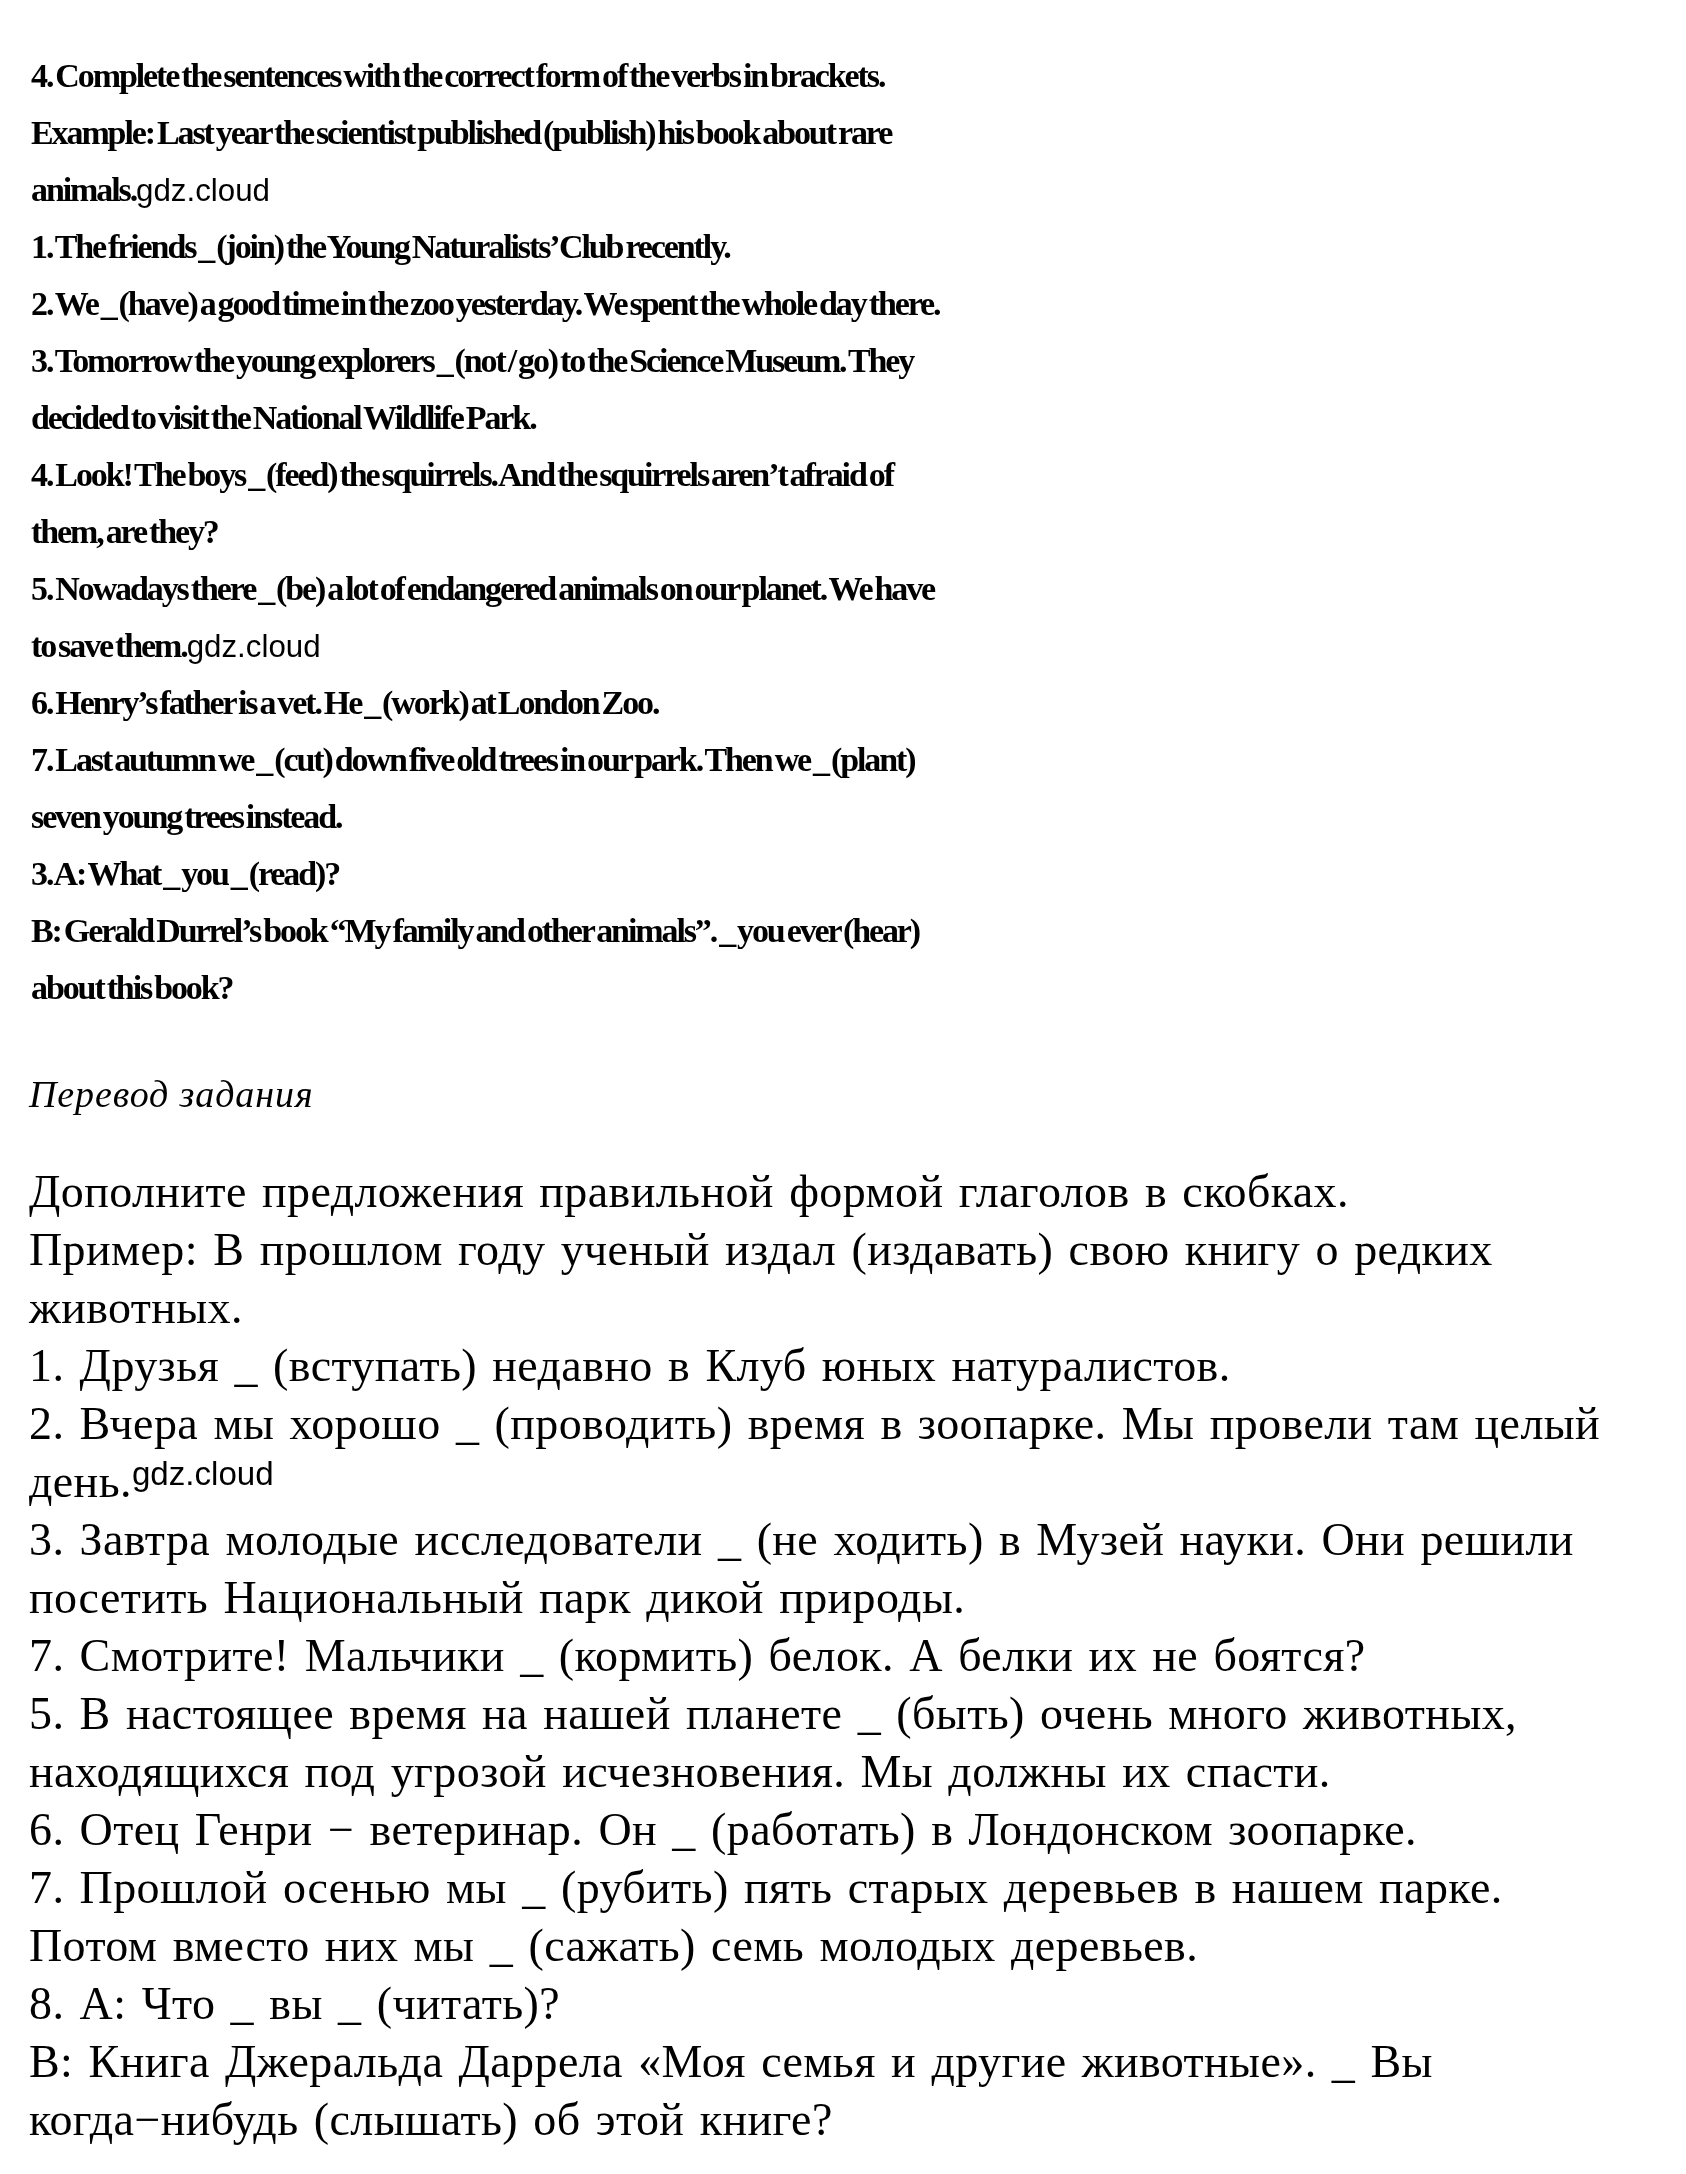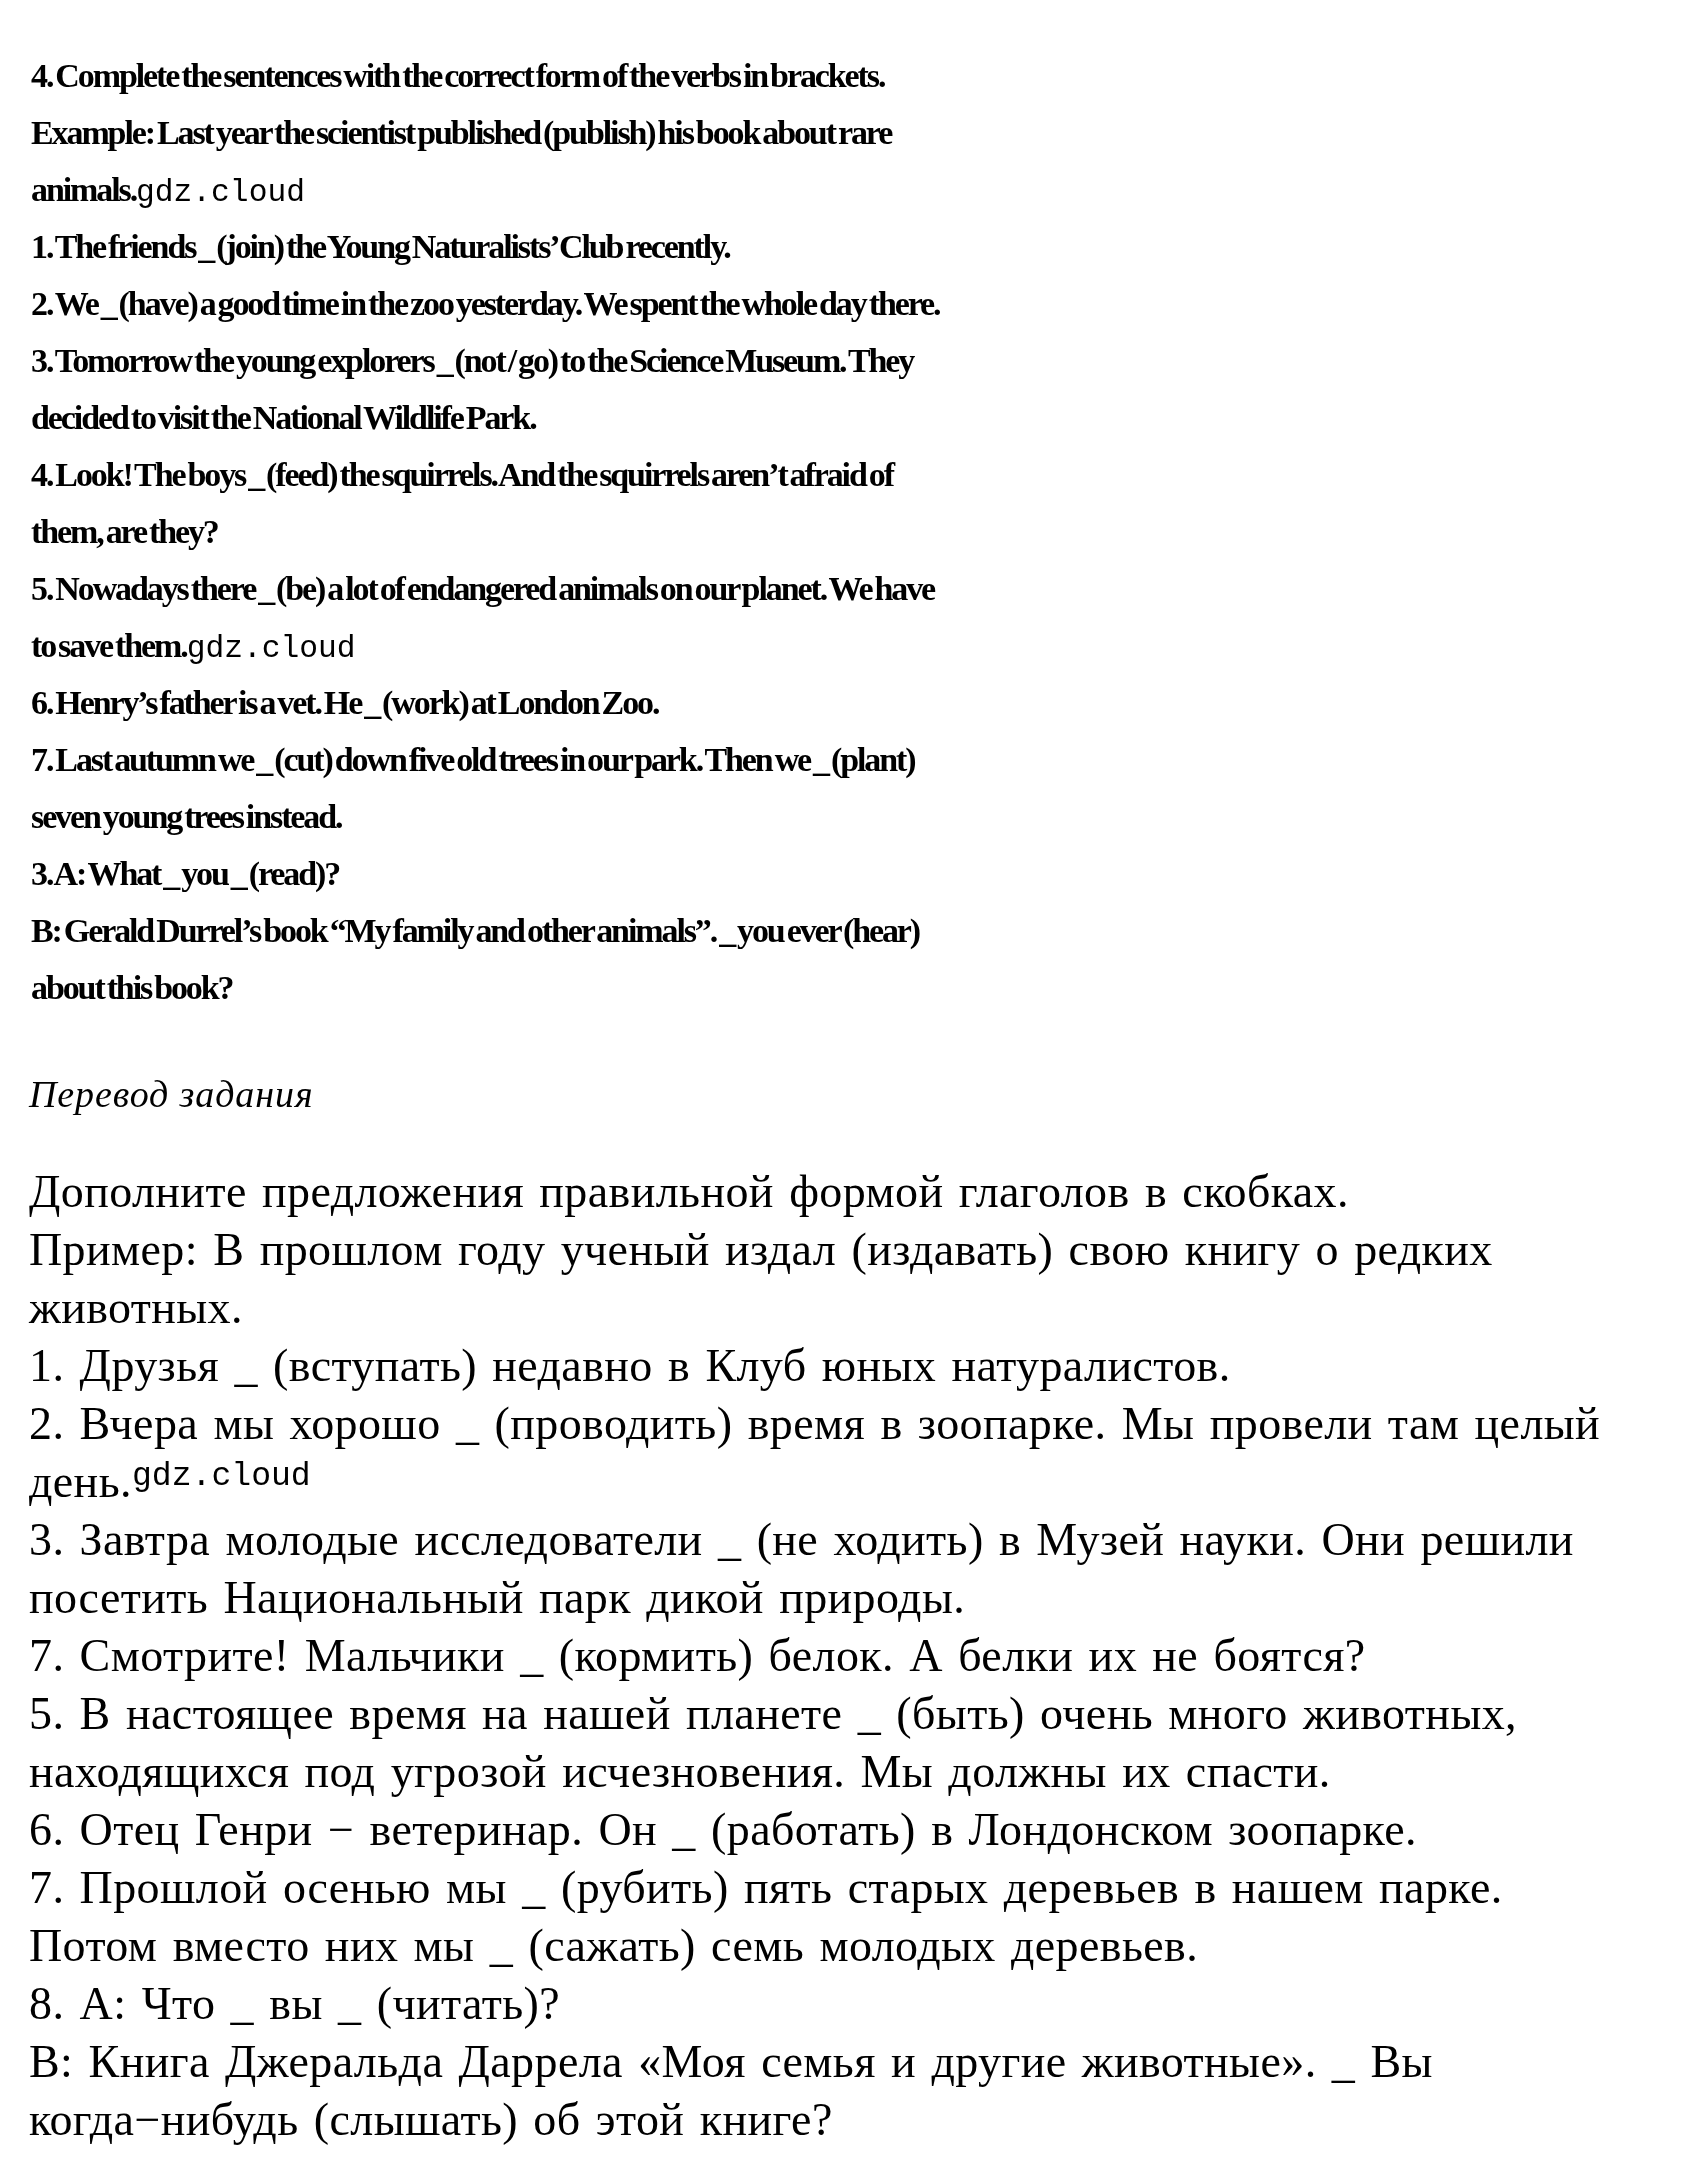--- a/index.html
+++ b/index.html
@@ -37,21 +37,21 @@
     position: absolute;
     left: 29px; top: 1065px;
     font-size: 38px; line-height: 58px;
     font-style: italic;
     letter-spacing: 0.9px;
     white-space: nowrap;
   }
 
   
   .wm-inline {
-    font-family: Liberation Mono, monospace;
+    font-family: Liberation Sans, sans-serif;
     font-weight: normal;
     letter-spacing: 0; word-spacing: 0;
     font-size: 0.92em;
   }
   .wm-inline.raised {
     font-size: 0.72em;
     position: relative; top: -12px;
   }
 
   

